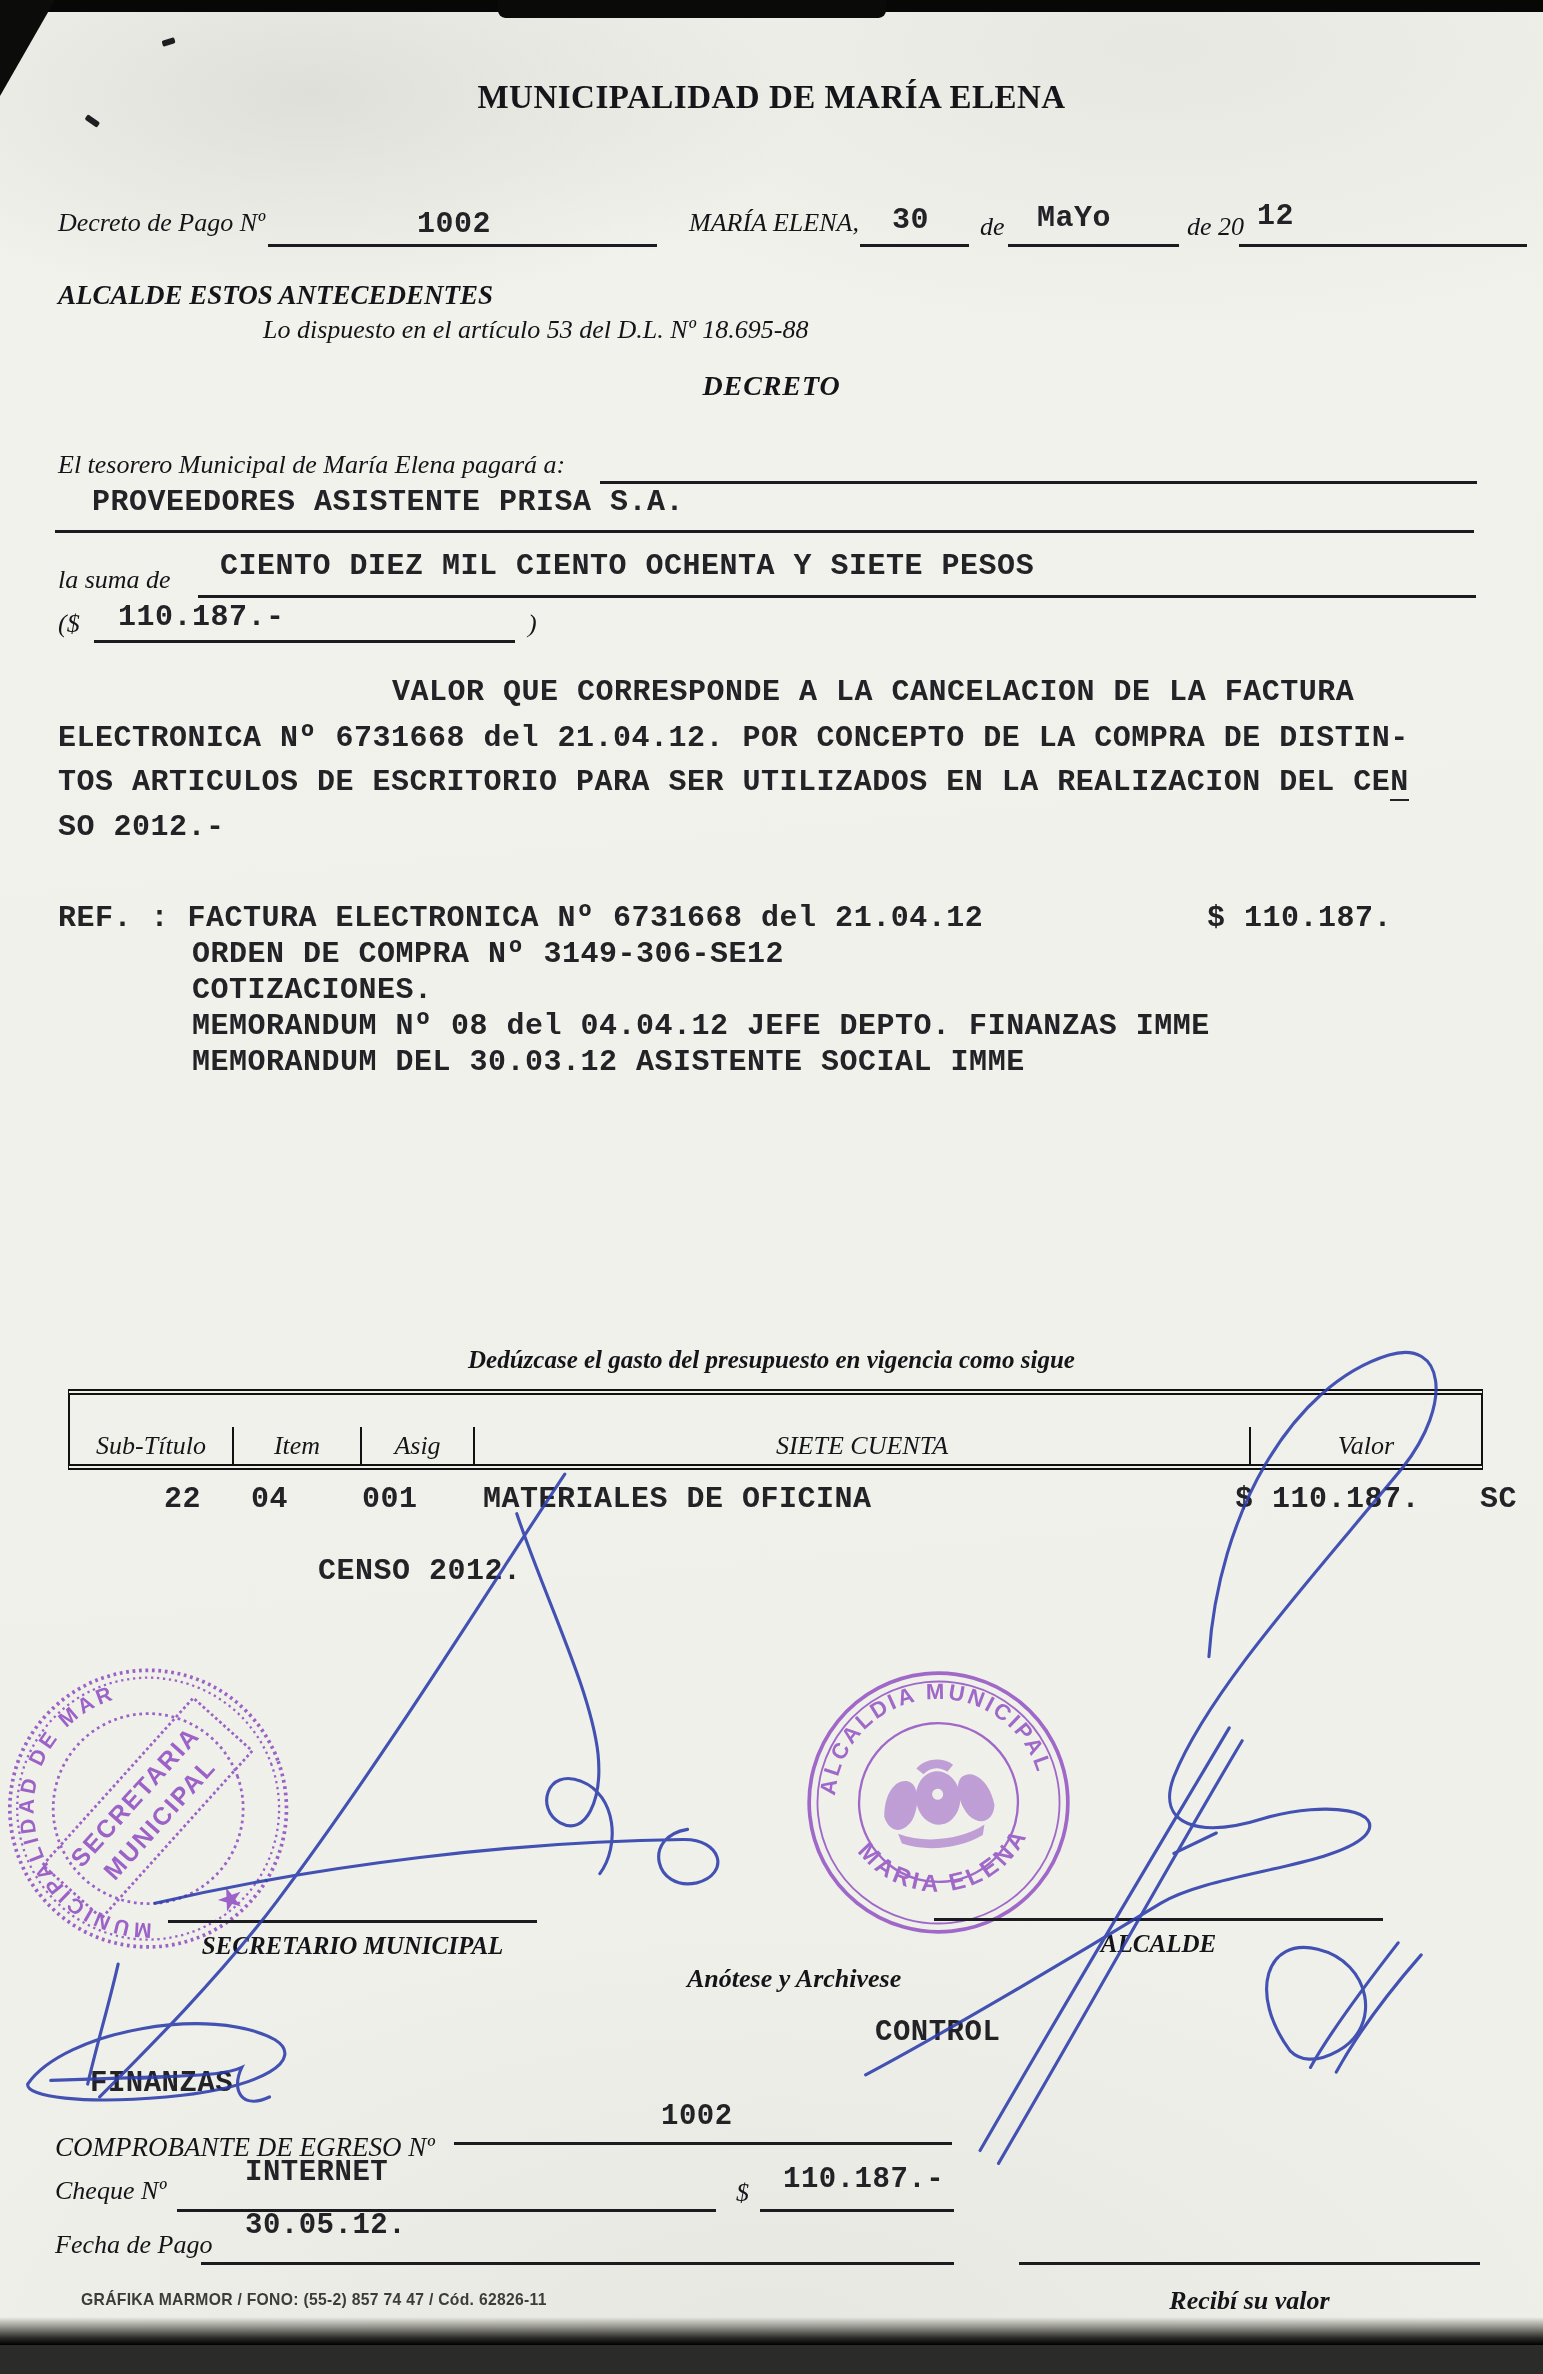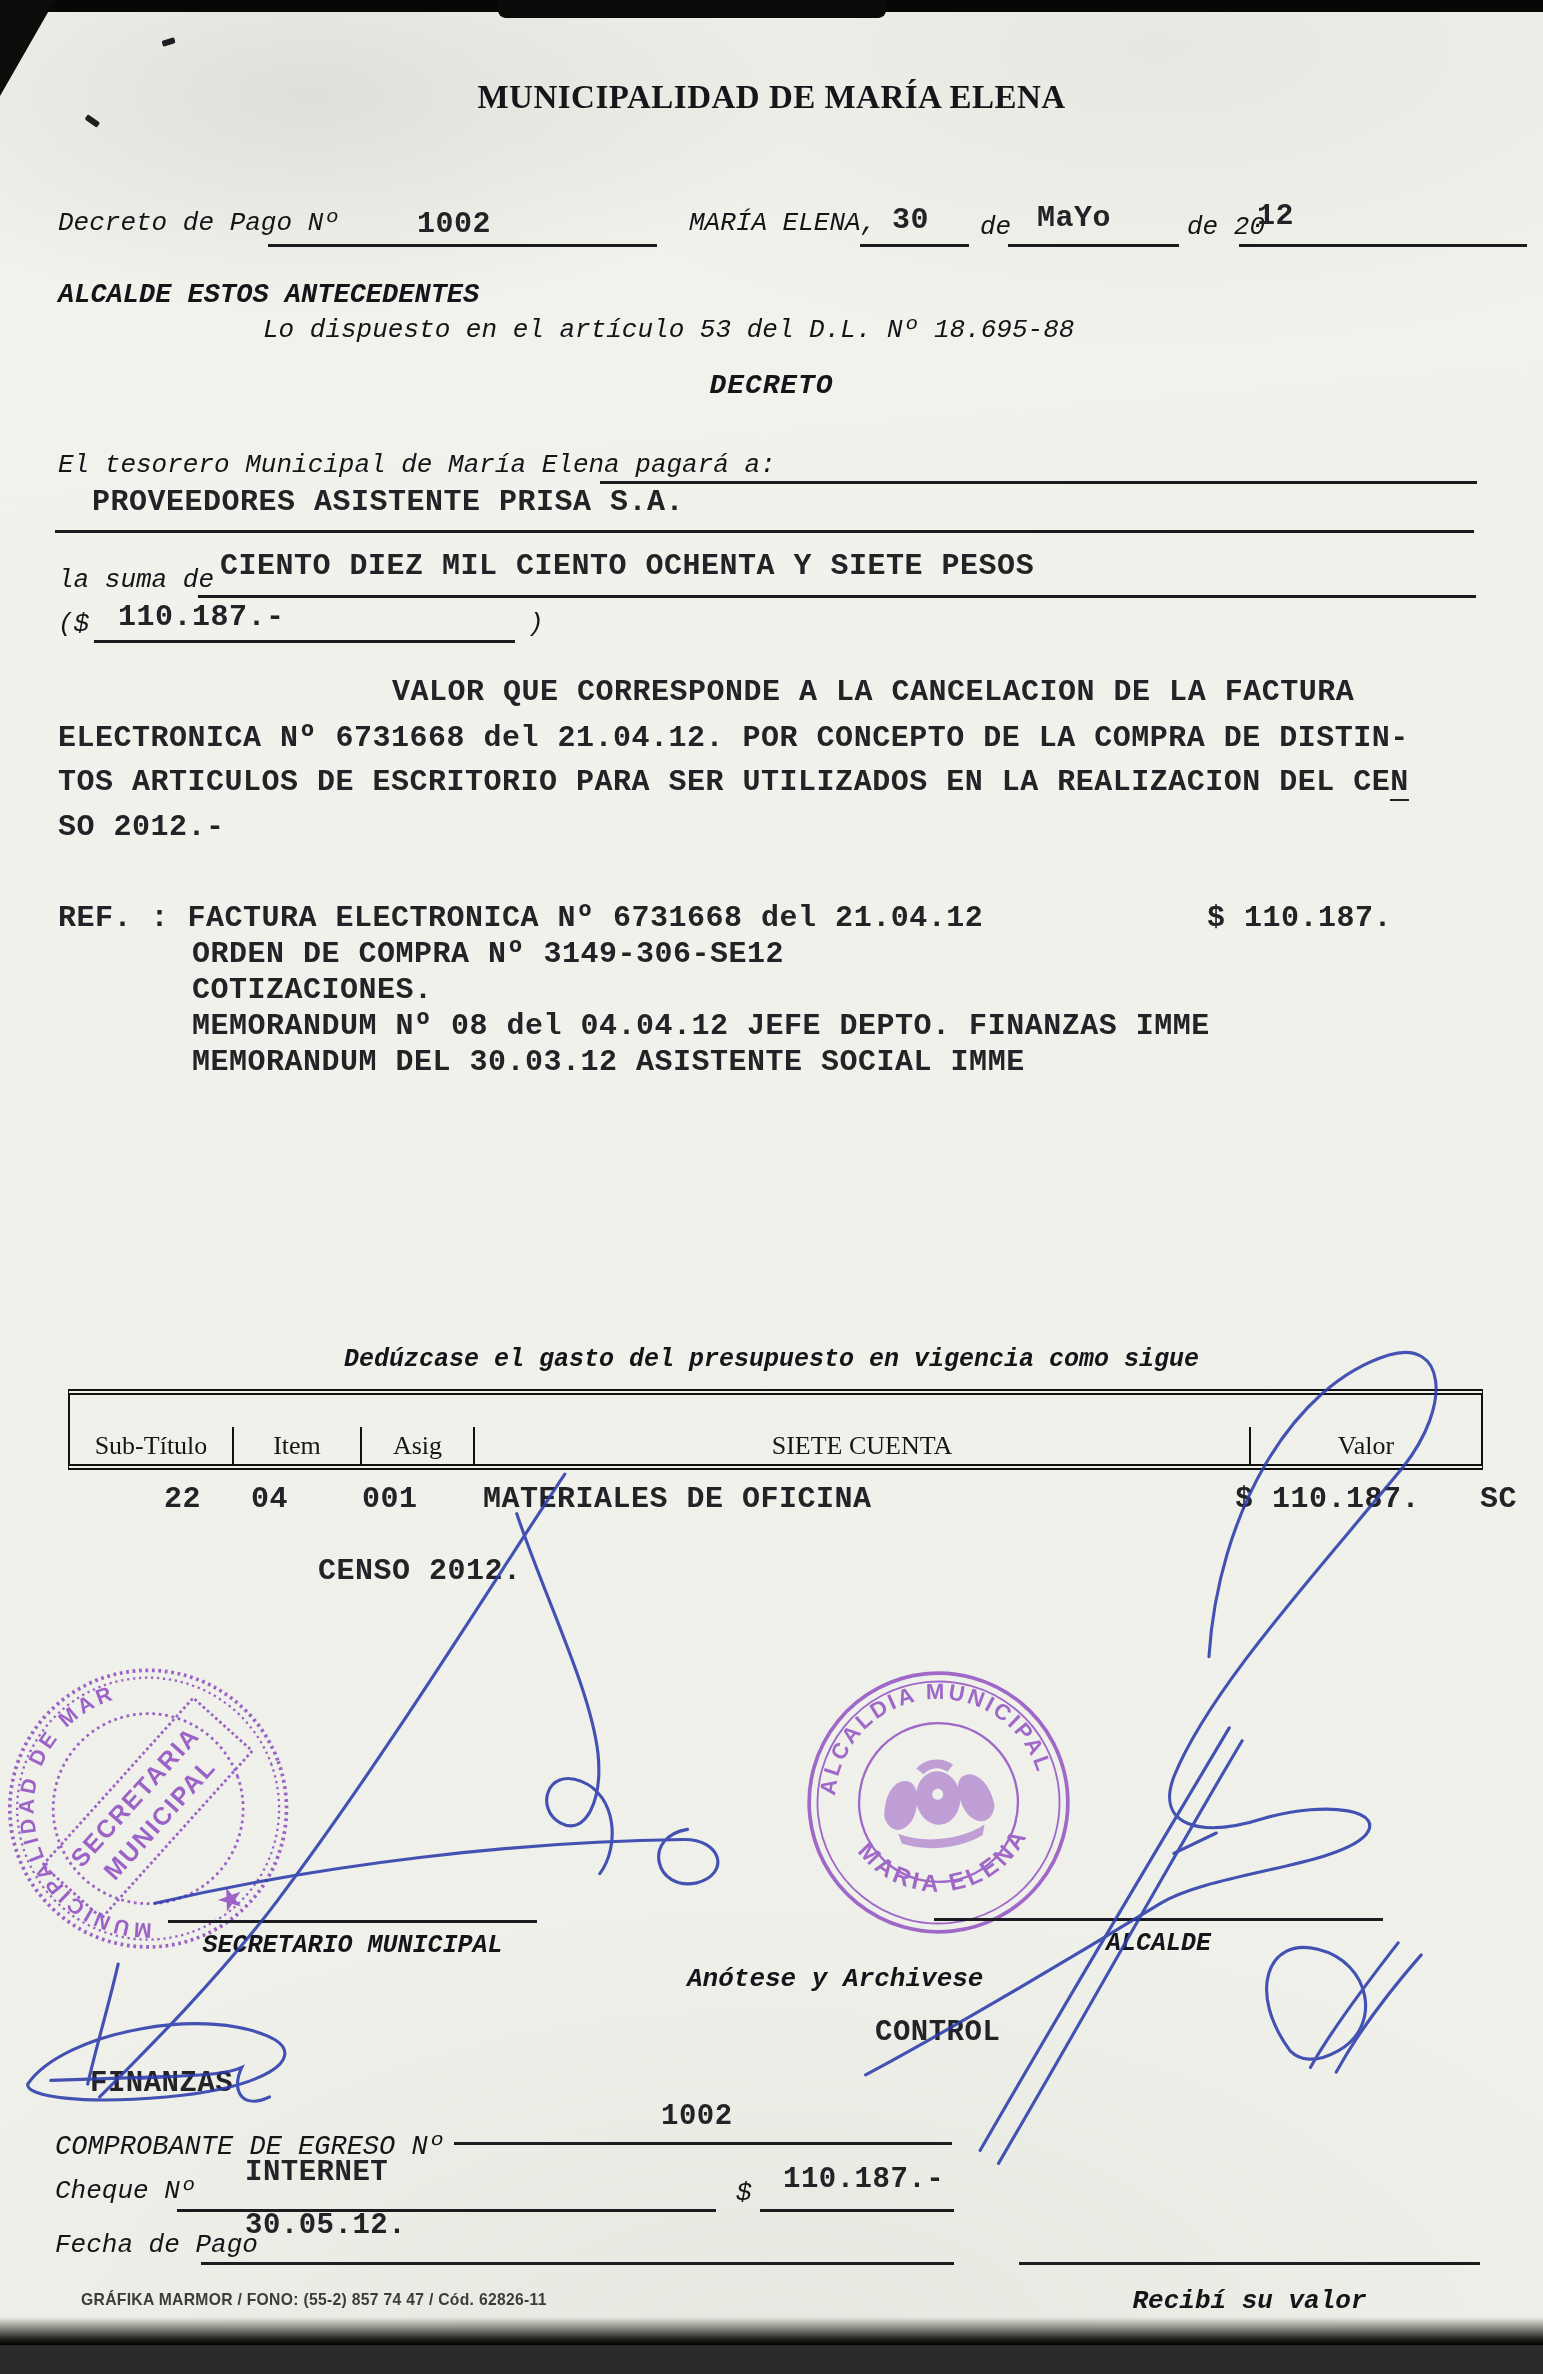--- a/index.html
+++ b/index.html
@@ -9,33 +9,33 @@
           radial-gradient(ellipse 1108px 461px at 75% 2%, rgba(190,192,185,.22), transparent 65%),
           radial-gradient(ellipse 1292px 646px at 50% 100%, rgba(205,206,198,.25), transparent 70%),
           linear-gradient(175deg,#f3f3ee 0%,#f0f1ea 40%,#eef0e9 100%);
         font-family:"Liberation Serif",serif;color:#16161a;}
   .abs{position:absolute;}
   
   .tw{font-family:"Liberation Mono","DejaVu Sans Mono",monospace;font-weight:700;
       font-size:30px;letter-spacing:0.5px;color:#232327;white-space:pre;line-height:1;}
   .tw.sm{font-size:29px;}
   
-  .lbl{font-family:Liberation Mono, monospace;font-style:italic;font-size:26px;
+  .lbl{font-family:Liberation Serif, serif;font-style:italic;font-size:26px;
        color:#141419;white-space:pre;line-height:1;}
   .lbl.b{font-weight:600;}
   .hdr{font-family:"Liberation Serif",serif;font-weight:700;font-size:33px;letter-spacing:0.5px;}
   .rule{background:#1b1b20;height:2.8px;}
   .u{border-bottom:2.8px solid #232327;}
   .center{left:50%;transform:translateX(-50%);}
   
   .btable{left:68px;top:1389px;width:1415px;height:81px;box-sizing:border-box;
           border-top:6.5px double #111;border-bottom:6.5px double #111;
           border-left:2.8px solid #111;border-right:2.8px solid #111;display:flex;}
   .bcell{box-sizing:border-box;border-right:2.8px solid #111;display:flex;
-         align-items:center;justify-content:center;font-size:26px;margin-top:32px;}
+         align-items:center;justify-content:center;font-style:italic;font-size:26px;margin-top:32px;}
   .bcell:last-child{border-right:none;}
   
   .edge-top{left:0;top:0;width:100%;height:12px;background:#070706;}
   .edge-top2{left:498px;top:0;width:388px;height:17.5px;background:#0a0a09;border-radius:0 0 7.4px 7.4px;}
   .corner-tl{left:0;top:0;width:55px;height:96px;background:#0c0c0b;
              clip-path:polygon(0 0,100% 0,0 100%);}
   .edge-bottom{left:0;bottom:0;width:100%;height:28px;
       background:linear-gradient(to bottom, rgba(130,130,124,0) 0%, #96968f 35%, #2a2a27 75%, #000 100%);}
   .staple{background:#1e1e20;border-radius:1.8px;}
   svg text, svg textPath{font-family:"Liberation Sans",sans-serif;}

